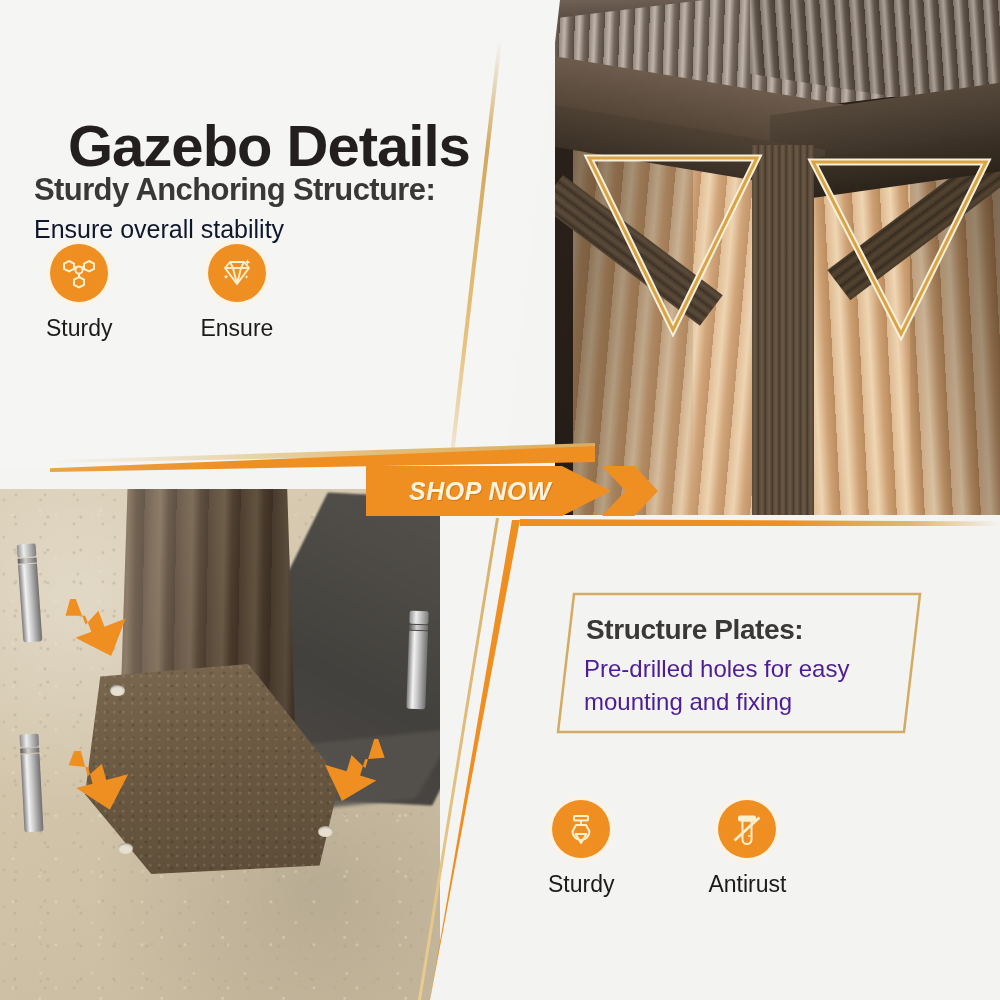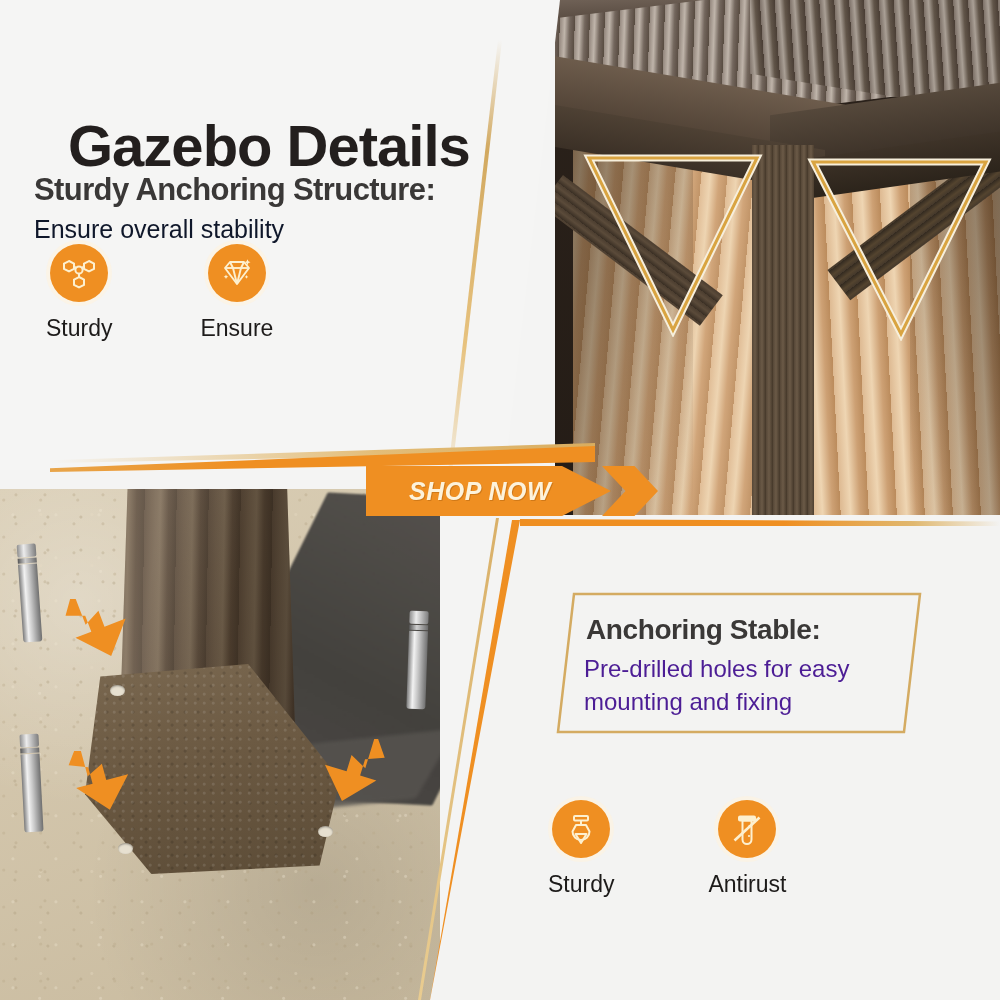--- a/index.html
+++ b/index.html
@@ -270,21 +270,21 @@
   <div id="panel-bottom-orange"></div>
   <div id="panel-bottom"></div>
   <div id="panel-bottom-topline"></div>
 
   <div id="anchor-box">
     <div class="bdr">
       <svg width="366" height="142" viewBox="0 0 366 142" preserveAspectRatio="none">
         <polygon points="18,2 364,2 348,140 2,140" fill="none" stroke="#d4ab62" stroke-width="2.5"></polygon>
       </svg>
     </div>
-    <div id="anchor-title">Anchoring Stable:</div>
+    <div id="anchor-title">Structure Plates:</div>
     <div id="anchor-text">Pre-drilled holes for easy mounting and fixing</div>
   </div>
 
   <div class="feat-row" id="feat-bottom">
     <div class="feat">
       <div class="feat-circle">
         <svg width="34" height="34" viewBox="0 0 34 34" fill="none" stroke="#fdf0cf" stroke-width="2" stroke-linejoin="round">
           <rect x="10" y="4" width="14" height="4.5" rx="1"></rect>
           <line x1="17" y1="8.5" x2="17" y2="13"></line>
           <path d="M12 13 h10 l3.5 6.5 a8 8 0 0 1 -17 0 Z"></path>

